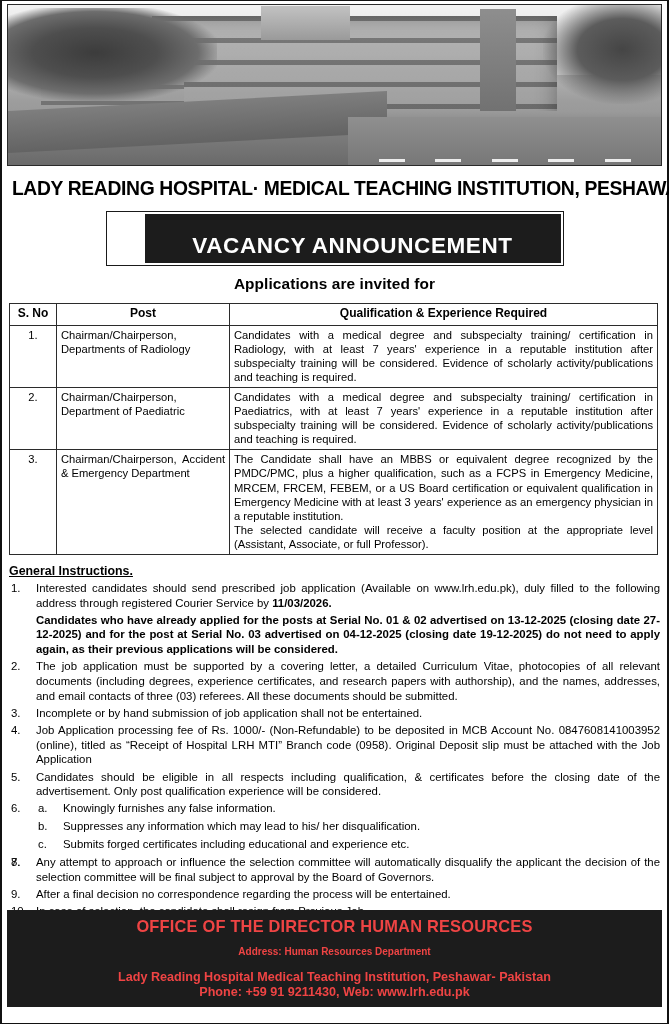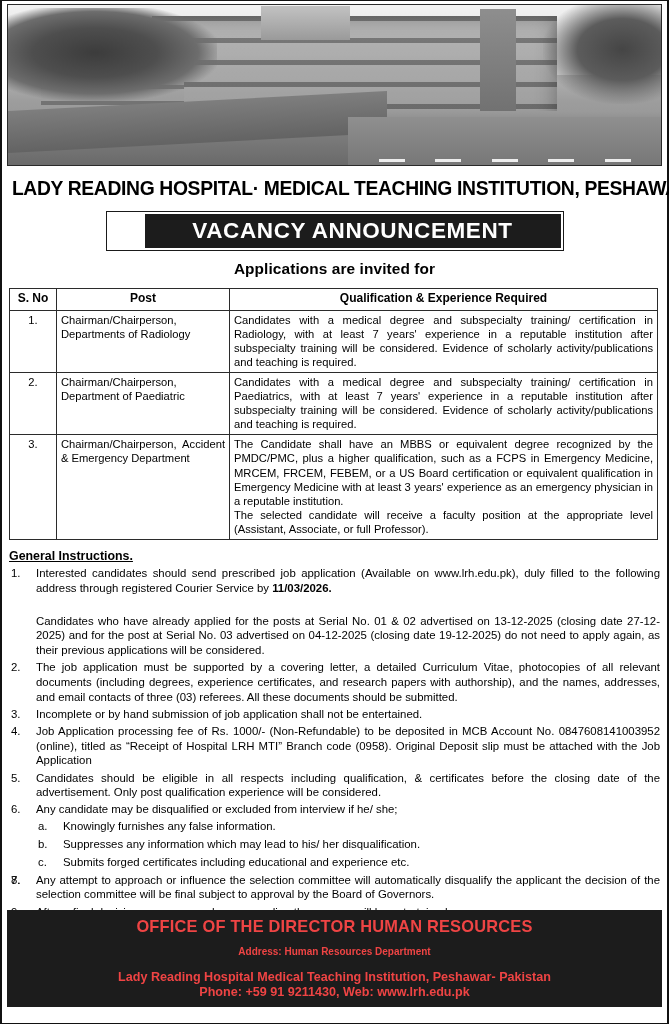--- a/index.html
+++ b/index.html
@@ -162,21 +162,21 @@
     padding: 2px;
     background: #fff;
   }
   .banner {
     background: #1c1c1c;
     color: #fff;
     text-align: center;
     font-weight: bold;
     font-size: 22.5px;
     letter-spacing: 0.6px;
-    padding: 5px 0 6px 0;
+    padding: 20px 0 6px 0;
     line-height: 1.04;
     margin-left: 36px;
   }
   .subtitle {
     text-align: center;
     font-weight: bold;
     font-size: 15.4px;
     margin-top: 9px;
     letter-spacing: 0.1px;
   }
@@ -240,23 +240,23 @@
     text-align-last: left;
   }
   ol.gi > li > .num {
     position: absolute;
     left: 2px;
     top: 0;
     width: 21px;
     text-align: left;
   }
   .emph {
-    font-weight: normal;
+    font-weight: bold;
     display: block;
-    margin-top: 18px;
+    margin-top: 2px;
   }
   b.inl { font-weight: bold; }
   ol.sub {
     list-style: none;
     margin: 2px 0 0 0;
     padding: 0;
   }
   ol.sub > li {
     position: relative;
     padding-left: 27px;
@@ -370,21 +370,20 @@
       <li>
         <span class="num">4.</span>
         <span>Job Application processing fee of Rs. 1000/- (Non-Refundable) to be deposited in MCB Account No. 0847608141003952 (online), titled as “Receipt of Hospital LRH MTI” Branch code (0958). Original Deposit slip must be attached with the Job Application</span>
       </li>
       <li>
         <span class="num">5.</span>
         <span>Candidates should be eligible in all respects including qualification, &amp; certificates before the closing date of the advertisement. Only post qualification experience will be considered.</span>
       </li>
       <li>
         <span class="num">6.</span>
-        <span>Any candidate may be disqualified or excluded from interview if he/ she;</span>
         <ol class="sub">
           <li>
             <span class="num">a.</span>
             <span>Knowingly furnishes any false information.</span>
           </li>
           <li>
             <span class="num">b.</span>
             <span>Suppresses any information which may lead to his/ her disqualification.</span>
           </li>
           <li>

